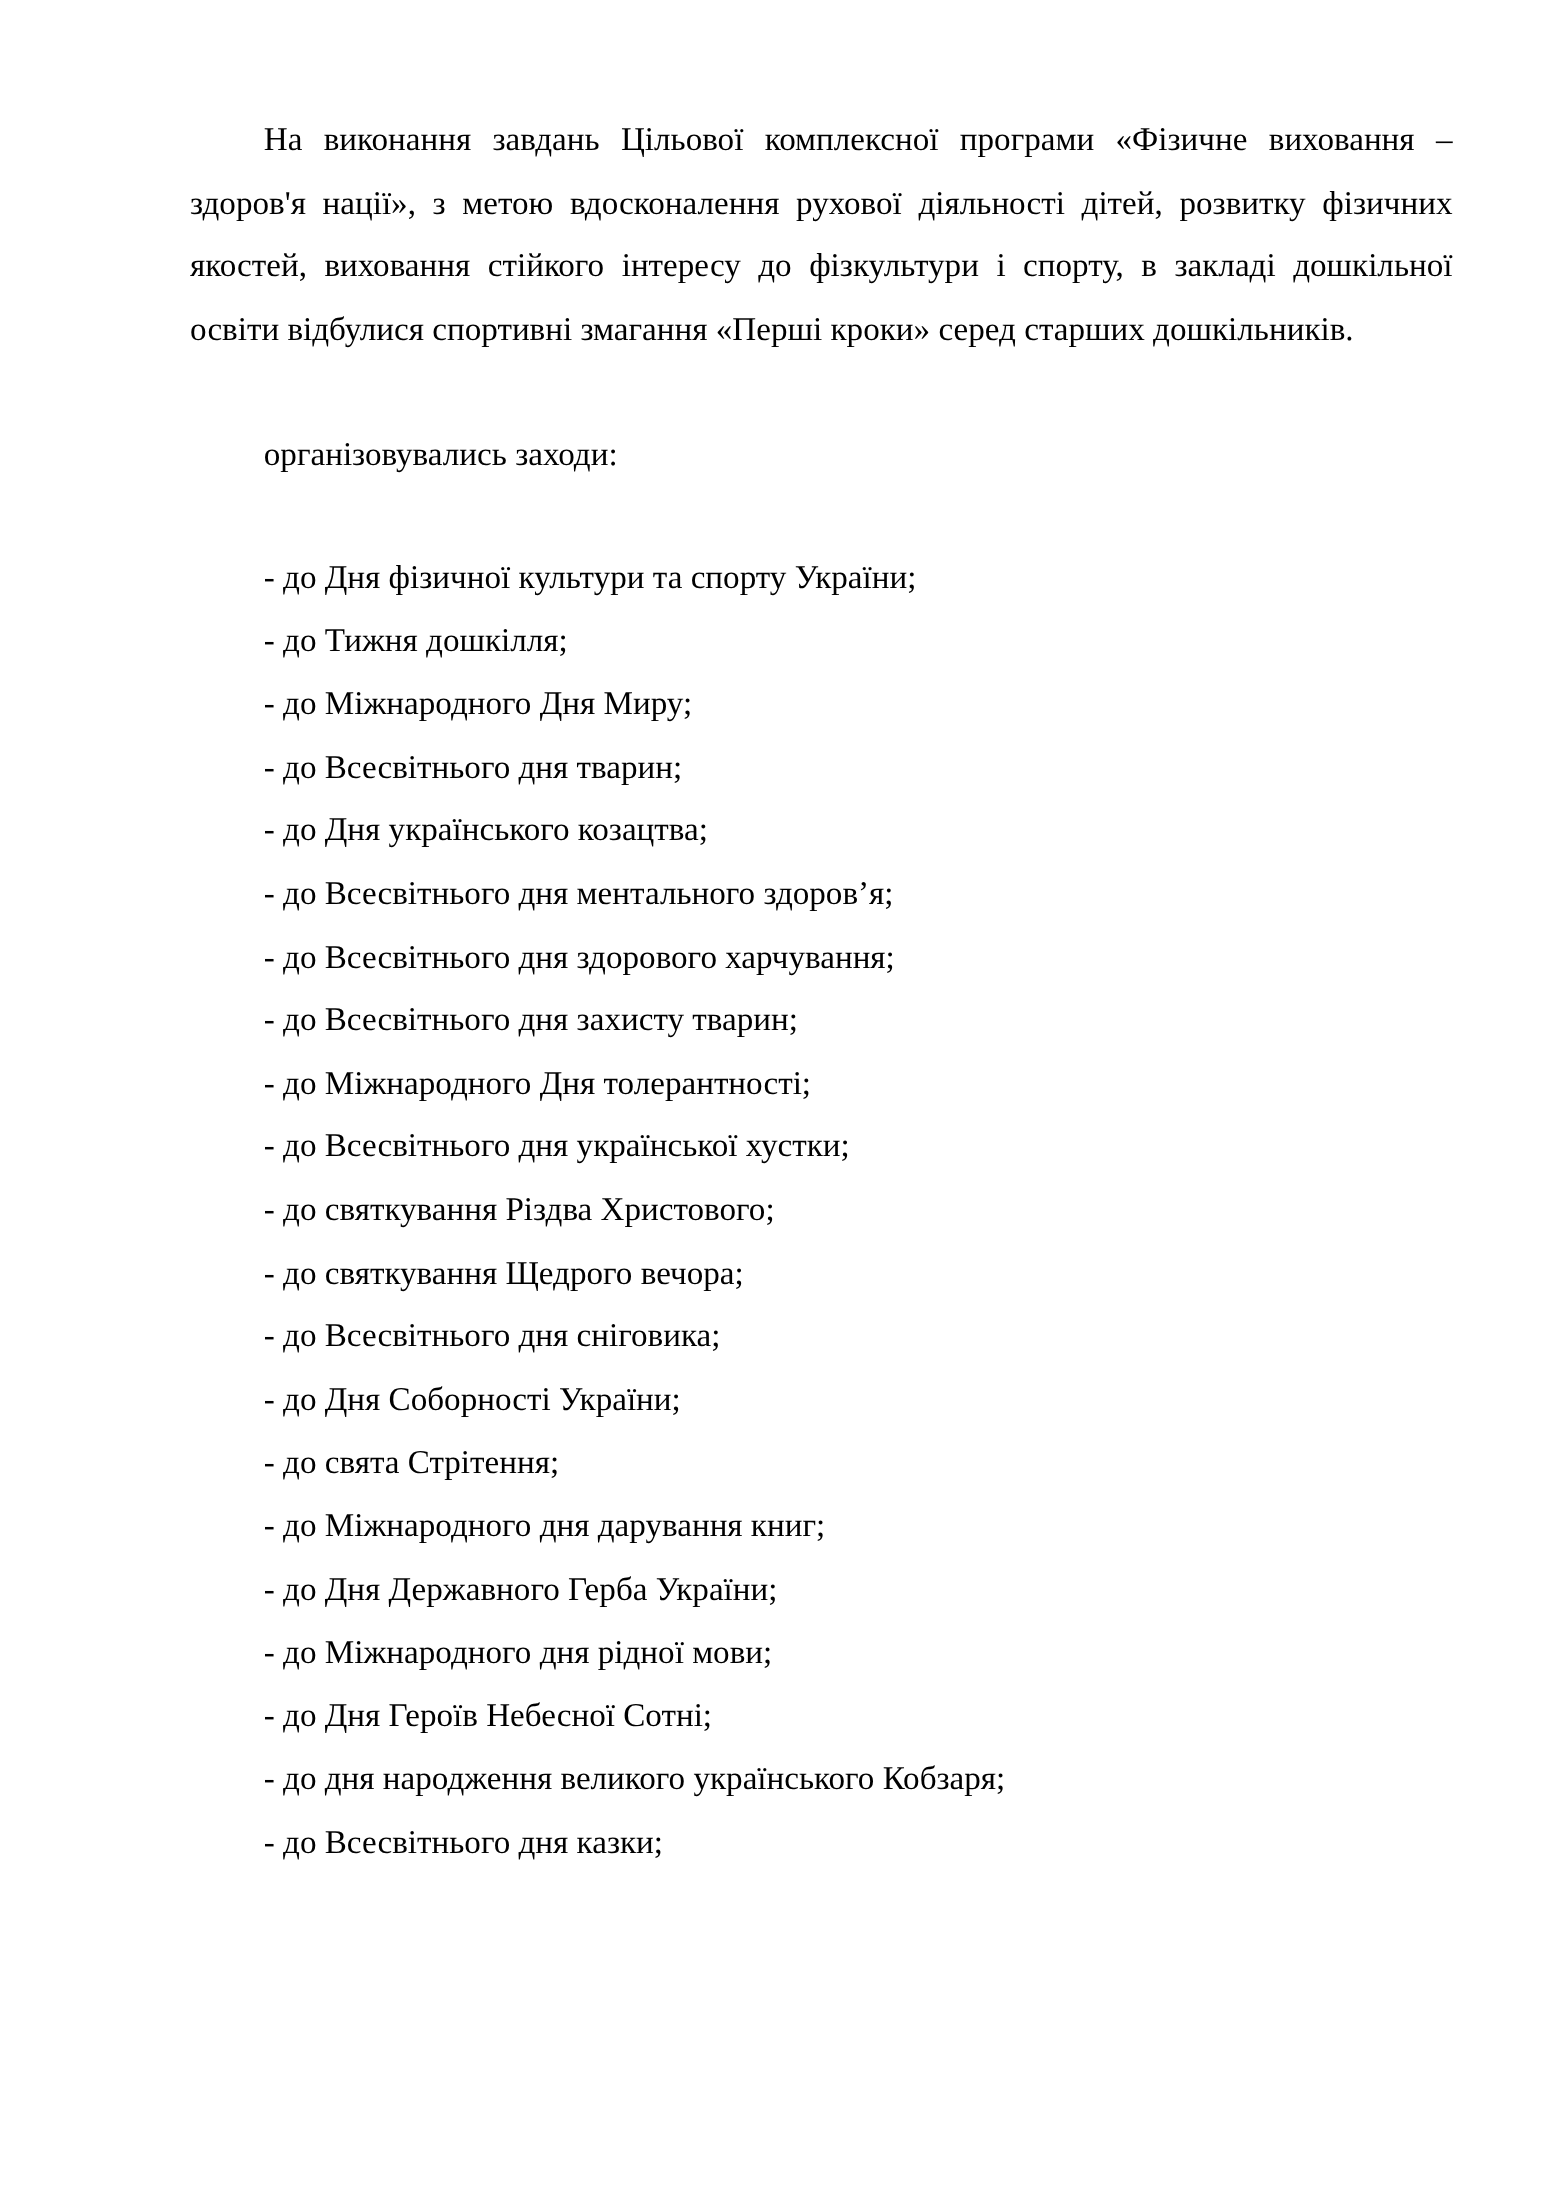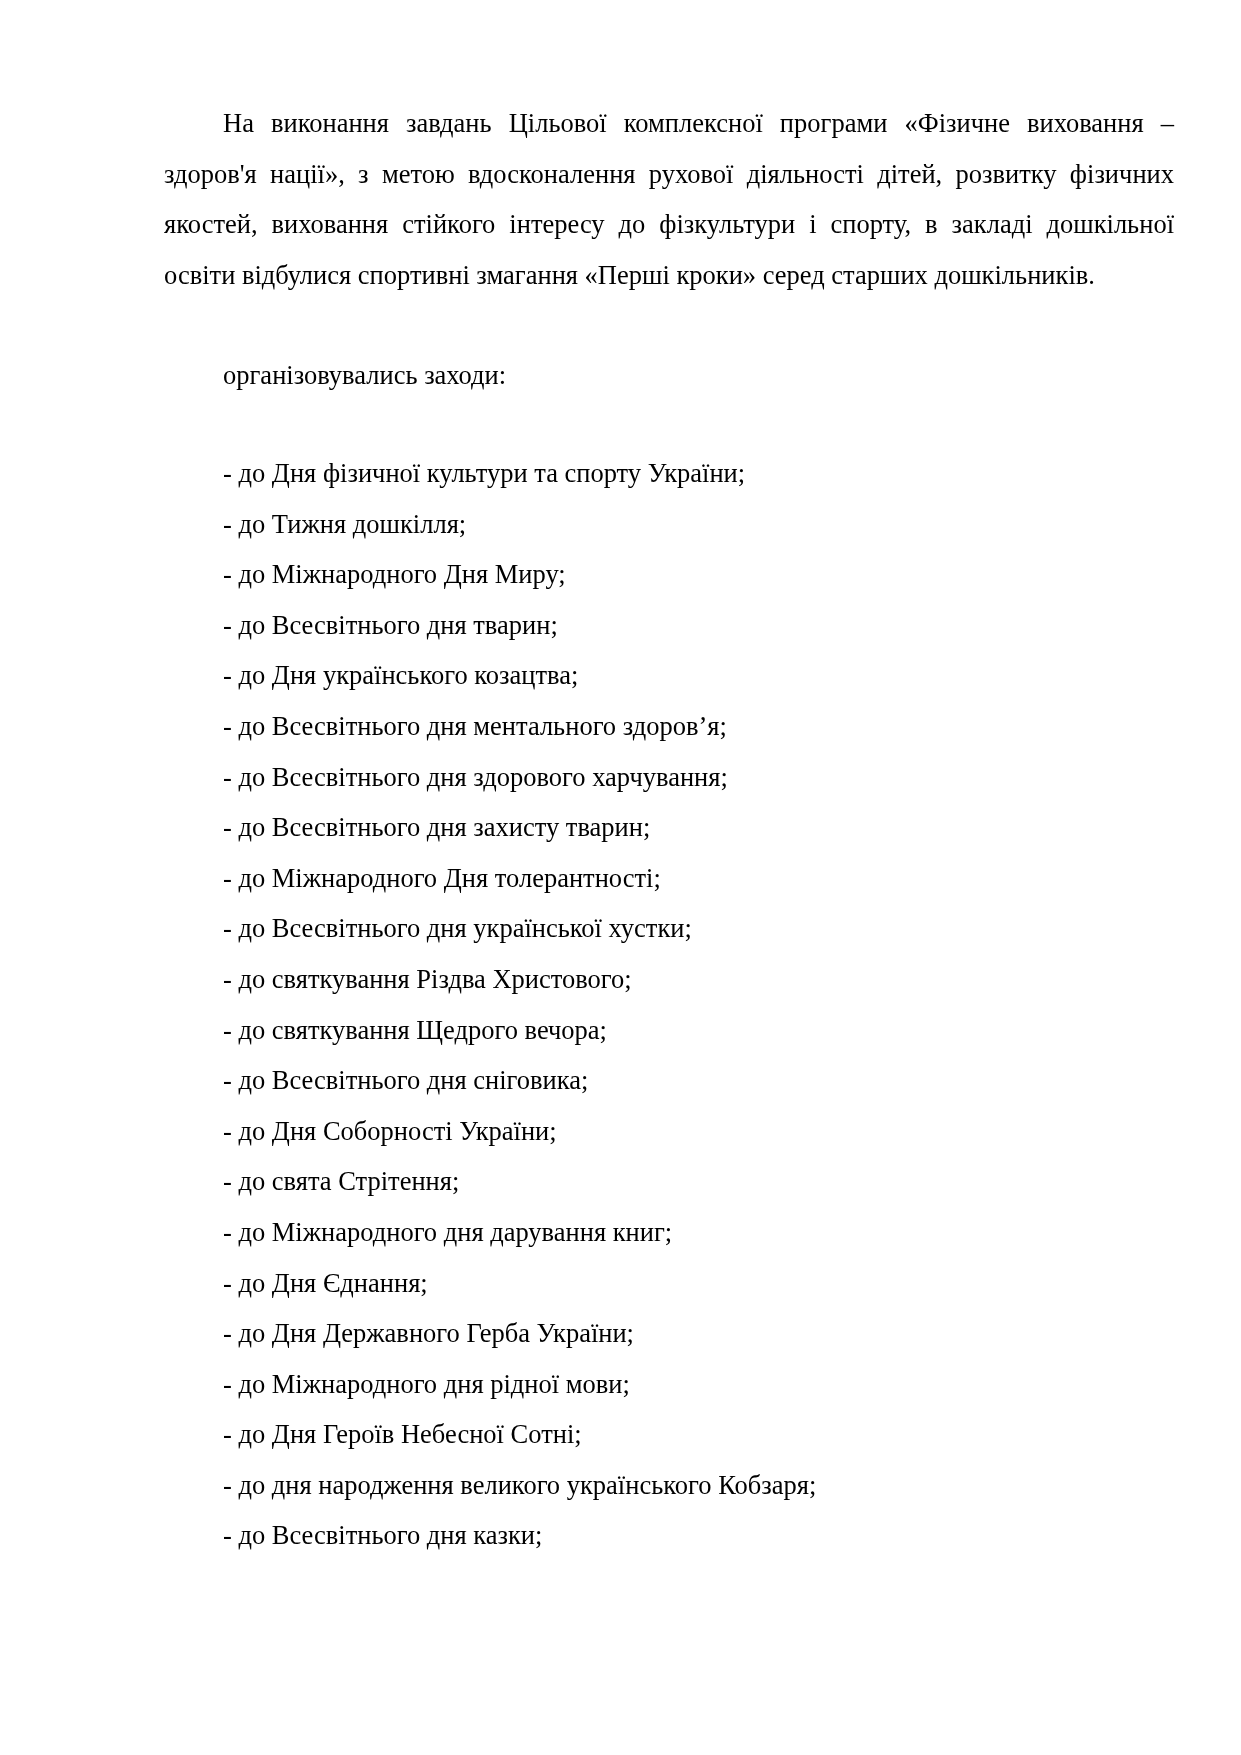--- a/index.html
+++ b/index.html
@@ -8,29 +8,29 @@
     position: absolute; left: 0; top: 0; width: 1241px; height: 1755px;
     background: #ffffff;
     font-family: "Liberation Serif", "DejaVu Serif", serif;
     color: #000000;
     font-size: 26.5px;
   }
   .para {
     position: absolute; left: 148px; width: 1010px;
     text-align: justify; text-align-last: left;
     line-height: 50.5px;
-    margin: 16px;
+    margin: 4px;
   }
   .para1 { top: 82px; text-indent: 59px; }
   .para2 { top: 334px; text-indent: 59px; }
   .para2 .line1 { display: block; text-align: justify; text-align-last: justify; }
   .red { color: #e00000; }
   .list {
     position: absolute; left: 207px; top: 432px;
-    margin: 16px; padding: 0; list-style: none;
+    margin: 4px; padding: 0; list-style: none;
     line-height: 50.6px;
   }
   .list li { white-space: nowrap; }
 </style>
 </head>
 <body>
 
 <div class="page">
   <p class="para para1">На виконання завдань Цільової комплексної програми «Фізичне виховання – здоров'я  нації», з метою вдосконалення рухової діяльності дітей, розвитку фізичних якостей, виховання стійкого інтересу до фізкультури і спорту, в закладі дошкільної освіти відбулися спортивні змагання «Перші кроки» серед старших дошкільників.</p>
 
@@ -48,20 +48,19 @@
     <li>- до Всесвітнього дня здорового харчування;</li>
     <li>- до Всесвітнього дня захисту тварин;</li>
     <li>- до Міжнародного Дня толерантності;</li>
     <li>- до Всесвітнього дня української хустки;</li>
     <li>- до святкування Різдва Христового;</li>
     <li>- до святкування Щедрого вечора;</li>
     <li>- до Всесвітнього дня сніговика;</li>
     <li>- до Дня Соборності України;</li>
     <li>- до свята Стрітення;</li>
     <li>- до Міжнародного дня дарування книг;</li>
-    <li>- до Дня Єднання;</li>
     <li>- до Дня Державного Герба України;</li>
     <li>- до Міжнародного дня рідної мови;</li>
     <li>- до Дня Героїв Небесної Сотні;</li>
     <li>- до дня народження великого українського Кобзаря;</li>
     <li>- до Всесвітнього дня казки;</li>
   </ul>
 </div>
 
 </body></html>

